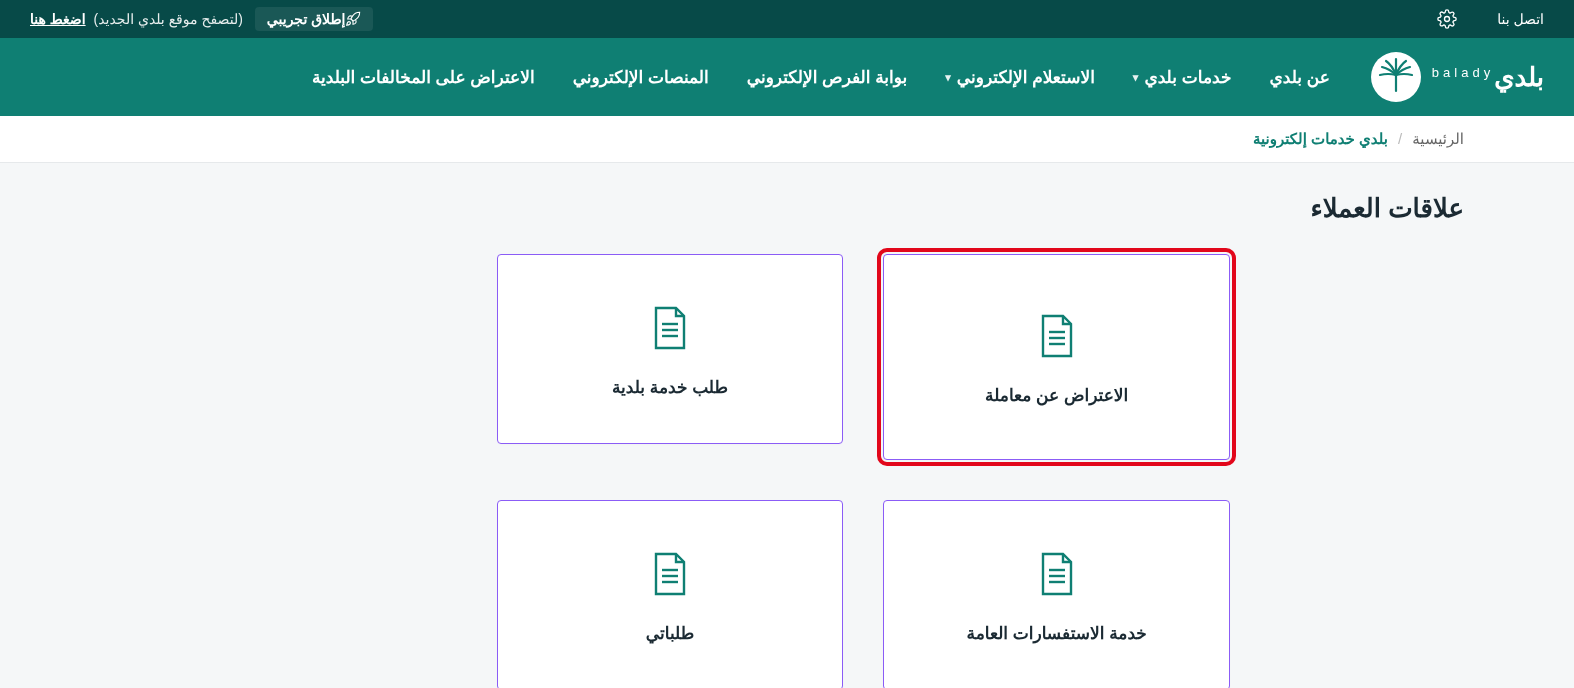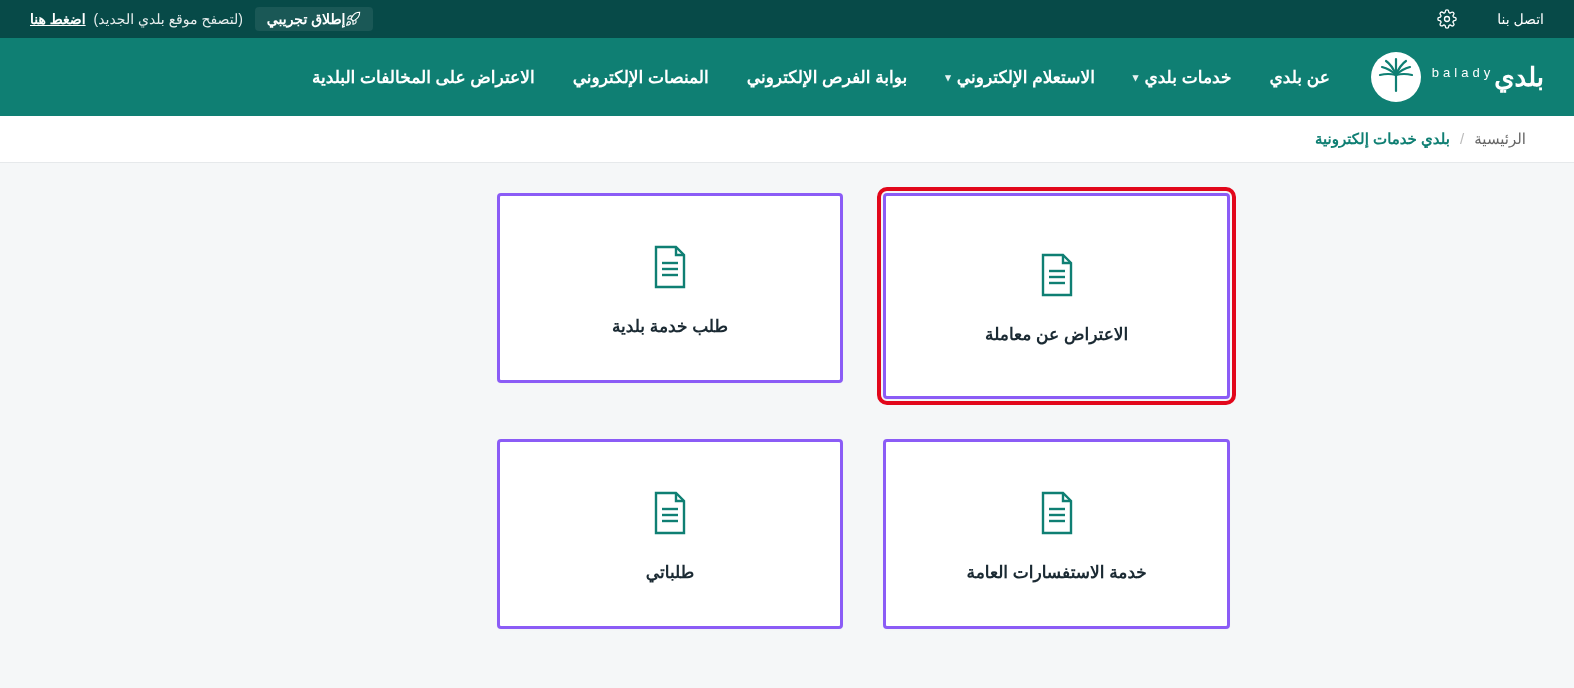--- a/index.html
+++ b/index.html
@@ -42,21 +42,21 @@
   .brand { display: flex; align-items: center; gap: 10px; margin-left: 40px; }
   .brand-text { display: flex; flex-direction: row; line-height: 1; }
   .brand-ar { font-size: 26px; font-weight: 800; letter-spacing: -0.5px; }
   .brand-en { font-size: 13px; letter-spacing: 4px; margin-top: 2px; }
   .brand-logo { width: 52px; height: 52px; }
   .nav-items { display: flex; align-items: center; gap: 38px; font-size: 17px; font-weight: 700; }
   .nav-item { display: inline-flex; align-items: center; gap: 6px; cursor: pointer; }
   .chev { font-size: 11px; opacity: 0.9; }
 
   
-  .breadcrumb-wrap { background: #fff; border-bottom: 1px solid #e6e9eb; padding: 14px 48px; font-size: 15px; color: #666; }
+  .breadcrumb-wrap { background: #fff; border-bottom: 1px solid #e6e9eb; padding: 14px 110px; font-size: 15px; color: #666; }
   .breadcrumb-wrap a { color: #666; text-decoration: none; }
   .breadcrumb-sep { color: #bbb; margin: 0 6px; }
   .breadcrumb-current { color: #0f7f73; font-weight: 600; }
 
   
   .content { padding: 30px 110px 60px; }
   .page-title { font-size: 26px; font-weight: 800; color: #1b2a33; margin-bottom: 30px; }
 
   .cards-grid {
     display: grid;
@@ -69,21 +69,21 @@
   .cards-row2 {
     display: grid;
     grid-template-columns: repeat(3, 1fr);
     gap: 40px 40px;
     max-width: 1120px;
     margin-right: auto;
     margin-top: 40px;
   }
   .card {
     background: #fff;
-    border: 3px solid #8b5cf6;
+    border: 1px solid #8b5cf6;
     border-radius: 4px;
     height: 190px;
     display: flex;
     flex-direction: column;
     align-items: center;
     justify-content: center;
     gap: 22px;
     cursor: pointer;
     box-shadow: 0 1px 2px rgba(0,0,0,0.02);
   }
@@ -166,20 +166,21 @@
   </div>
 </div>
 
 <div class="breadcrumb-wrap">
   <a href="#">الرئيسية</a>
   <span class="breadcrumb-sep">/</span>
   <span class="breadcrumb-current">بلدي خدمات إلكترونية</span>
 </div>
 
 <div class="content">
+  <h1 class="page-title">علاقات العملاء</h1>
 
   <div class="cards-grid">
 
 
     <div class="card highlight">
       <span class="card-icon">
         <svg viewBox="0 0 40 48" width="40" height="48" fill="none" stroke="#0f7f73" stroke-width="2.4">
           <path d="M6 4 h20 l8 8 v32 h-28 z"></path>
           <path d="M26 4 v8 h8"></path>
           <line x1="12" y1="20" x2="28" y2="20"></line>

